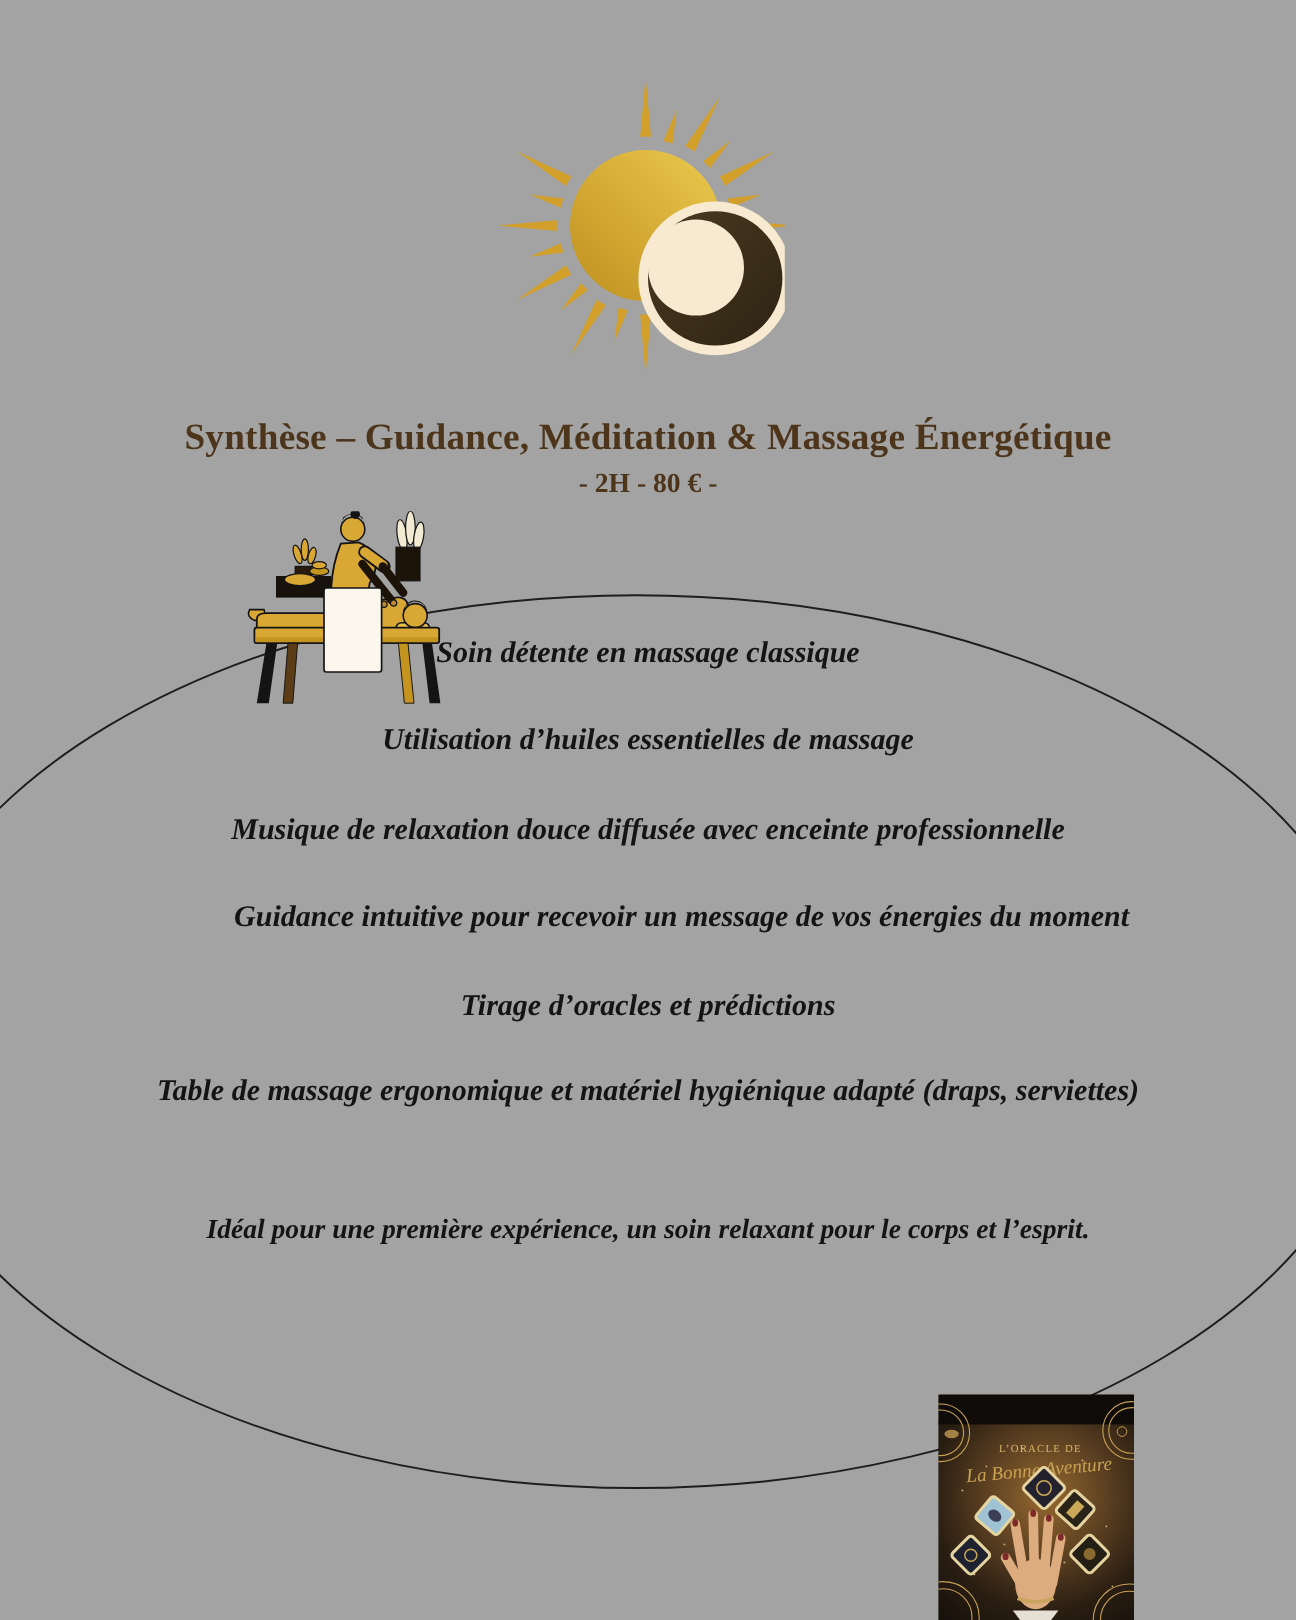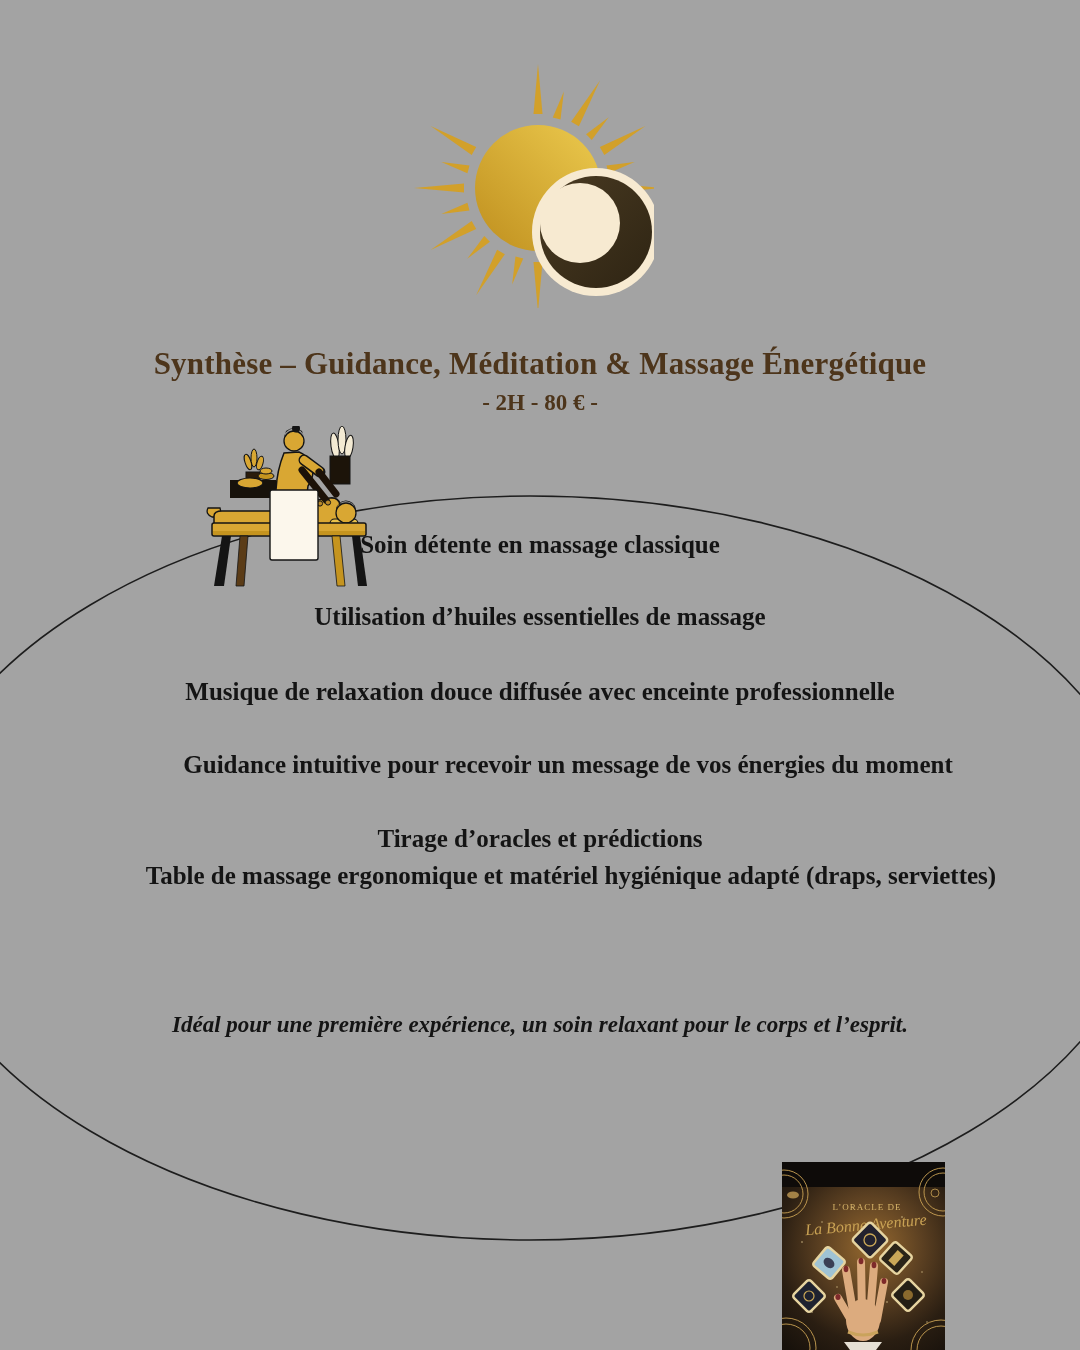--- a/index.html
+++ b/index.html
@@ -17,28 +17,28 @@
     text-align:center;font-size:31px;font-weight:bold;color:#4d351b;
     margin:0;letter-spacing:.2px;
   }
   .subtitle{
     position:absolute;left:0;top:390px;width:100%;
     text-align:center;font-size:23px;font-weight:bold;color:#4d351b;
   }
   .illustration{position:absolute;left:172px;top:426px;width:180px;height:162px;}
   .feature{
     position:absolute;left:0;width:100%;
-    text-align:center;font-size:25px;font-weight:bold;color:#141414;
+    text-align:center;font-size:25px;font-weight:bold;color:#141414;font-style:italic;
   }
   .f1{top:531px;}
   .f2{top:603px;}
   .f3{top:678px;}
   .f4{top:751px;margin-left:28px;}
   .f5{top:825px;}
-  .f6{top:856px;left:110px;width:860px;line-height:40px;margin-left:31px;}
+  .f6{top:890px;left:110px;width:860px;line-height:40px;}
   .highlight{
     position:absolute;left:0;top:1012px;width:100%;
     text-align:center;font-size:23px;font-weight:bold;font-style:italic;color:#141414;
   }
   .footnote{
     position:absolute;left:188px;top:1110px;width:650px;
     text-align:left;font-size:25px;font-style:italic;color:#141414;line-height:38px;
   }
   .photo{position:absolute;left:750px;top:1162px;width:163px;height:188px;}
   .ellipse-layer{z-index:1;}

